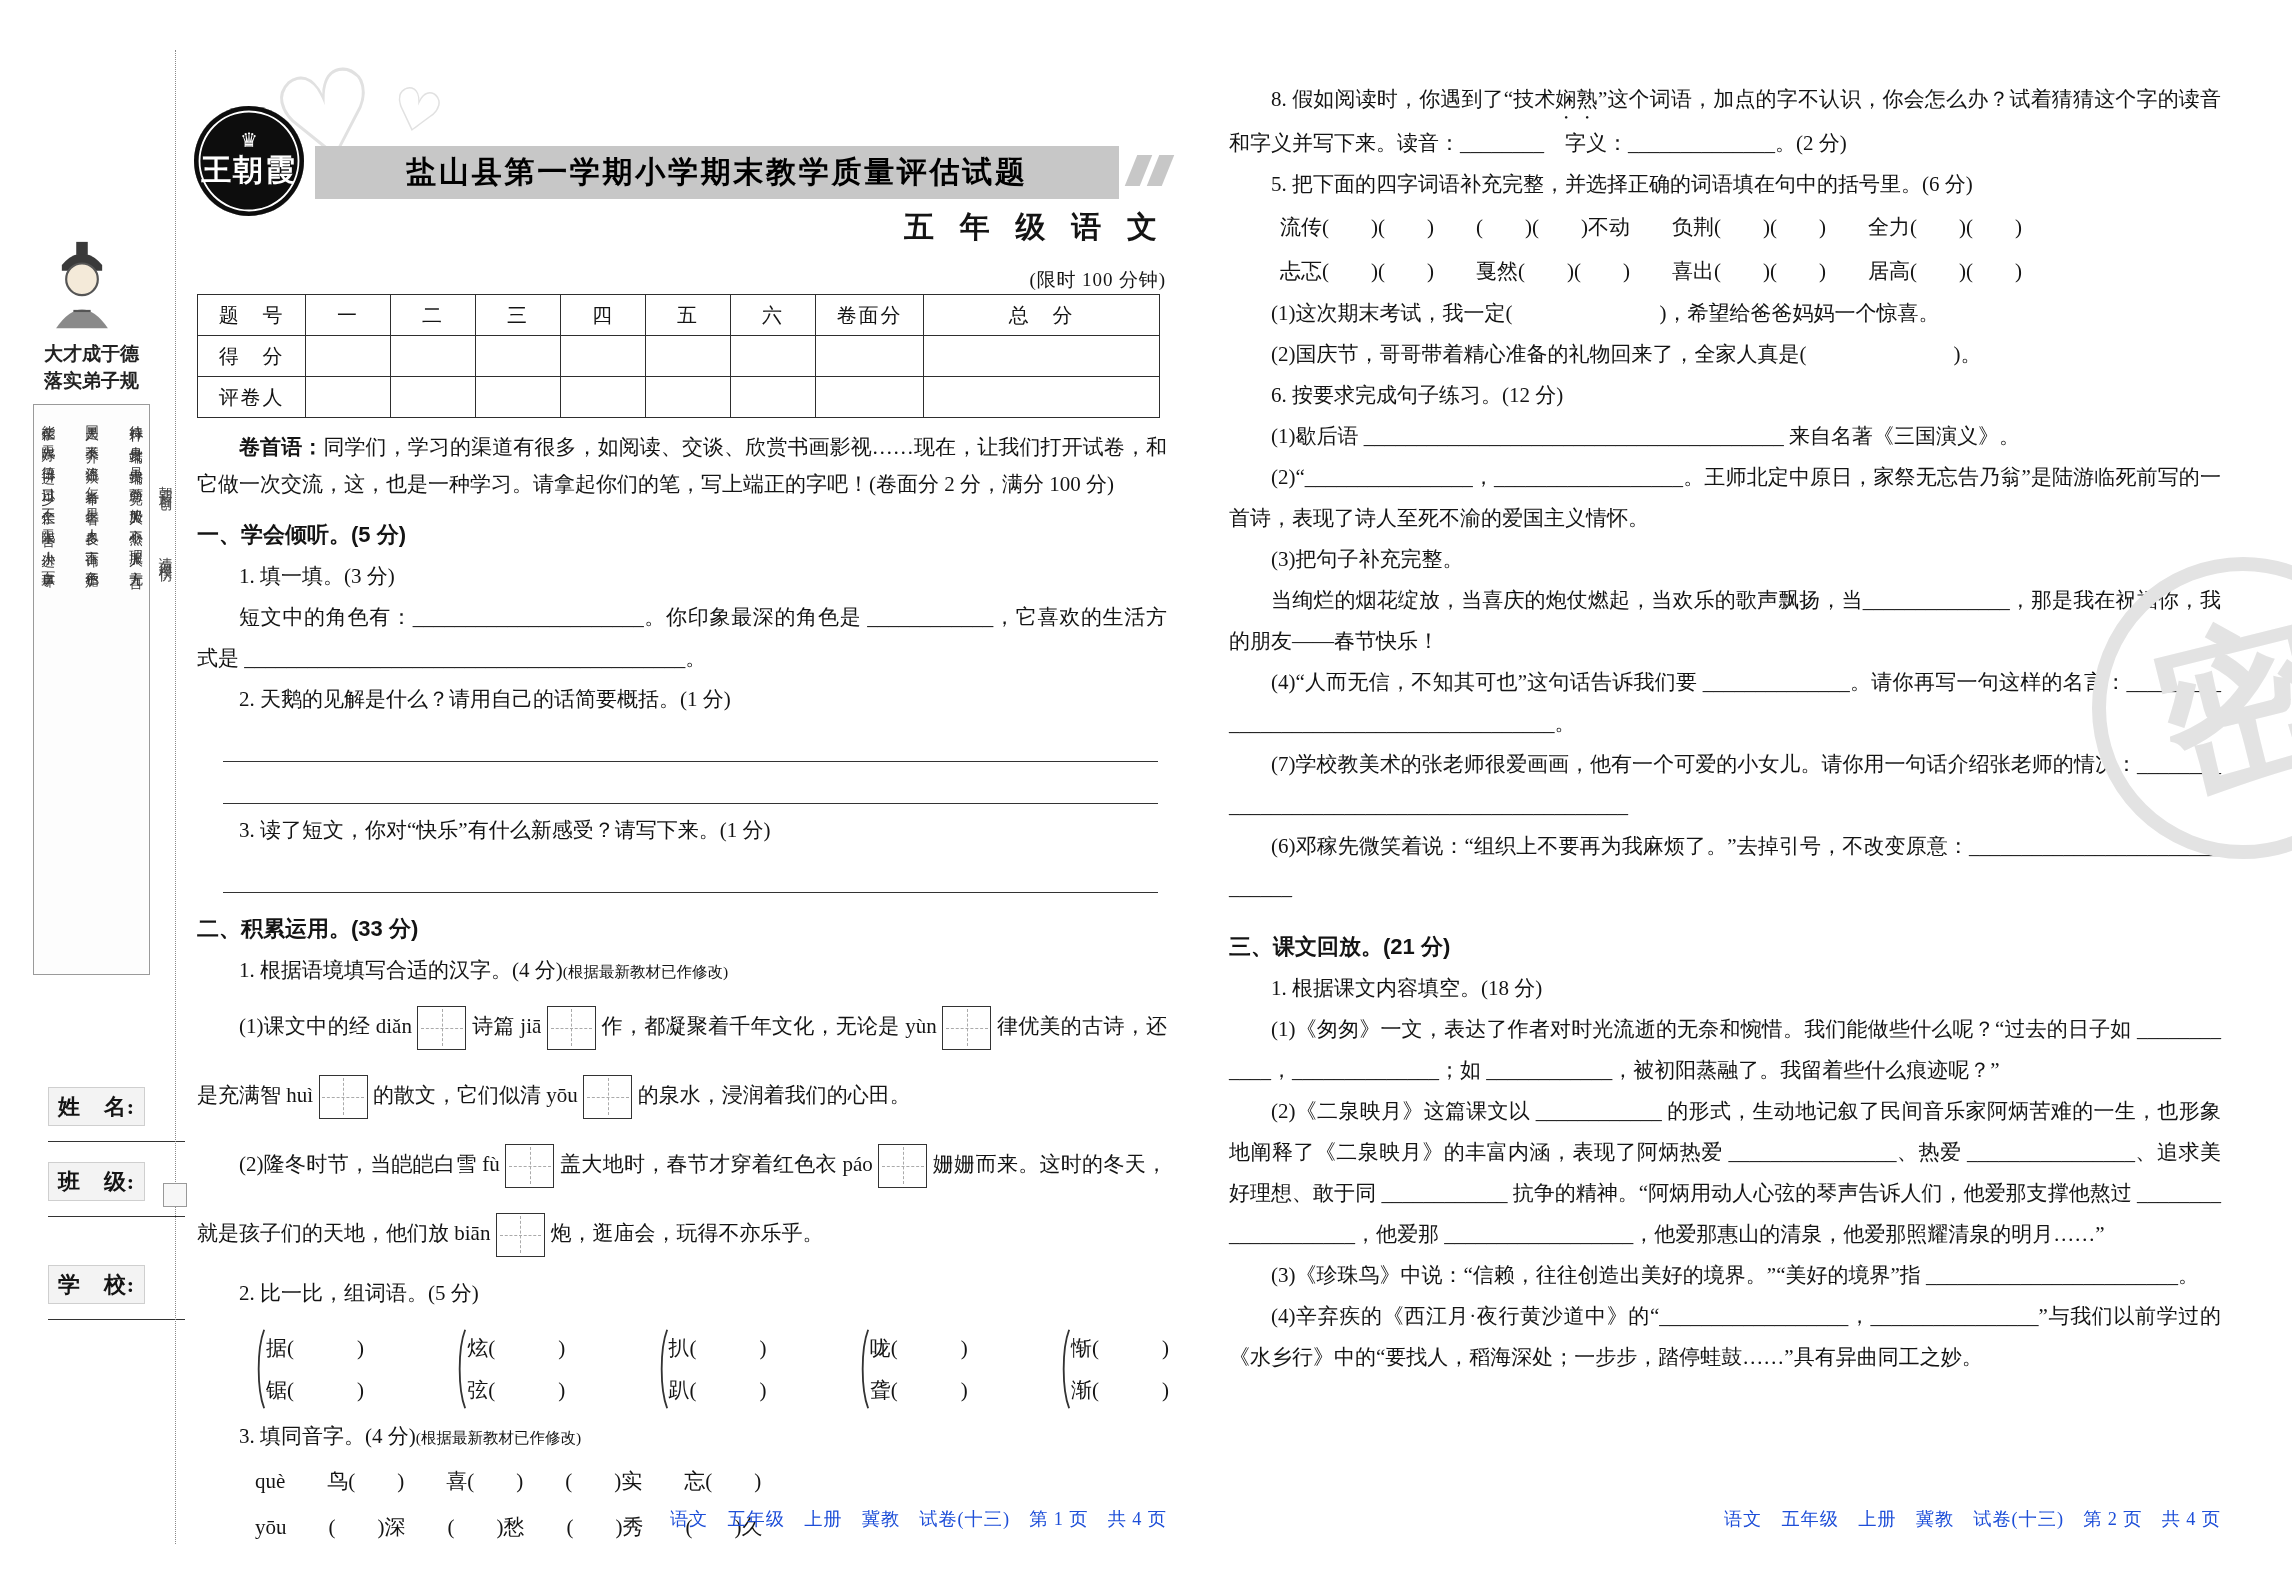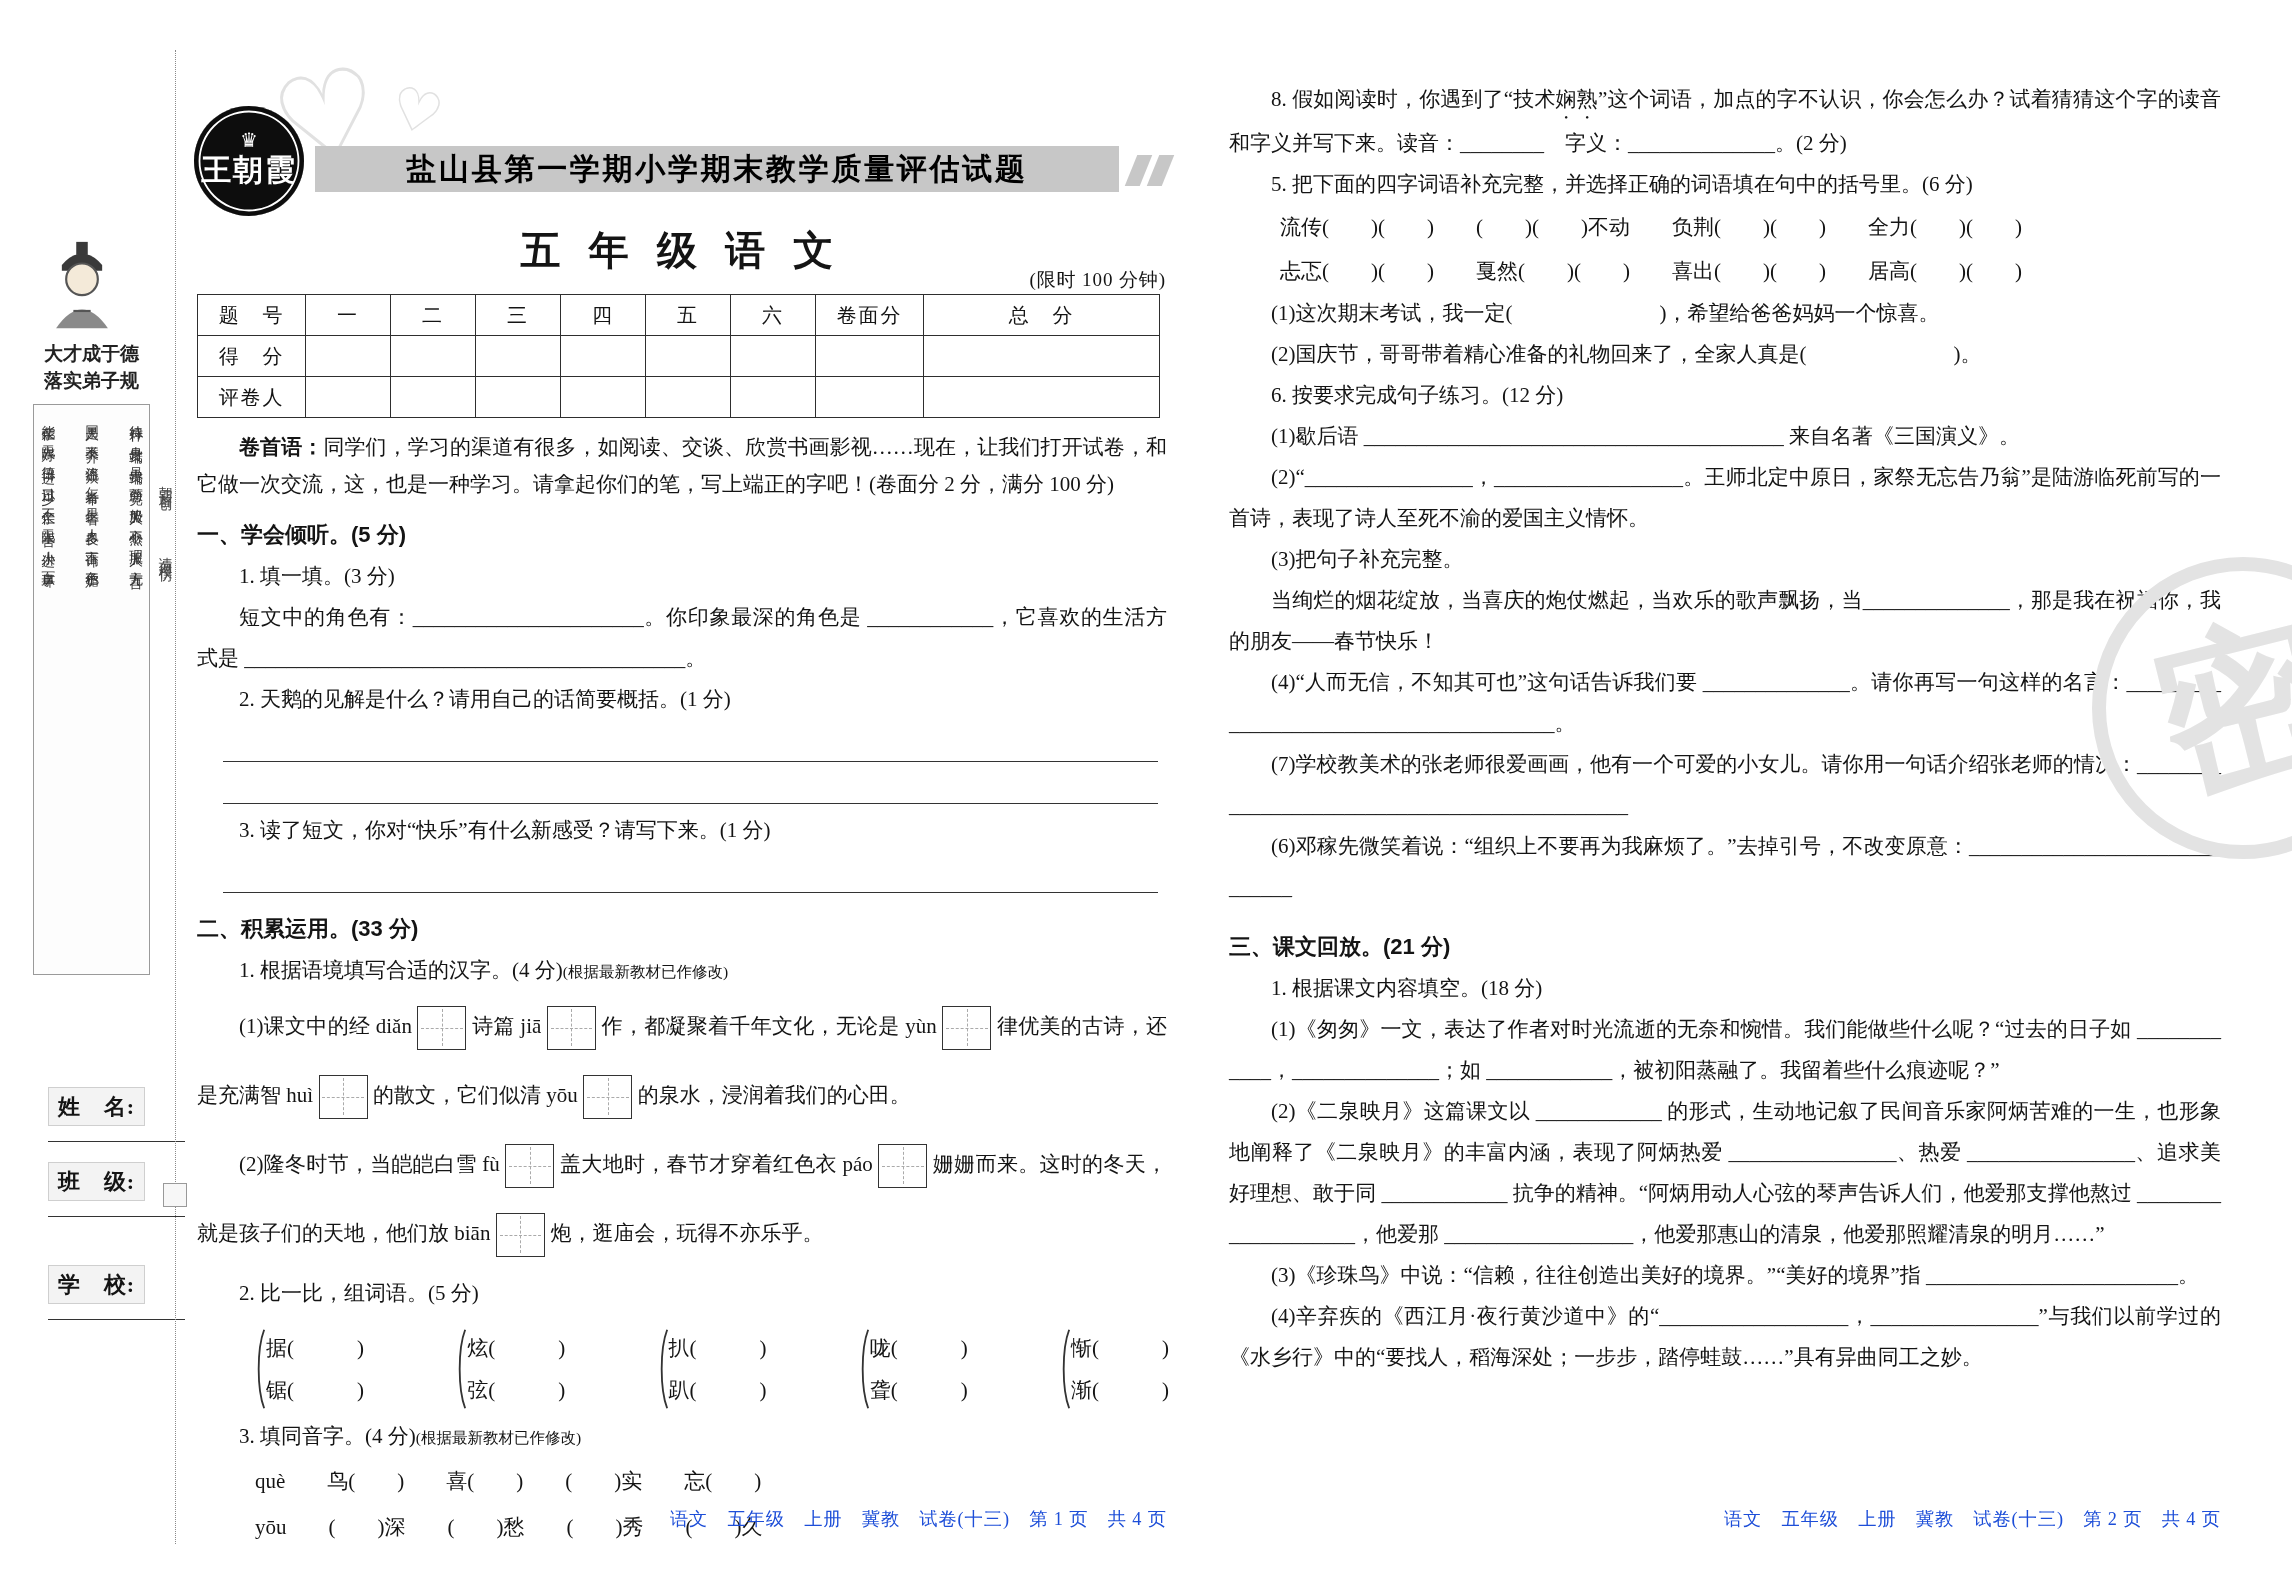--- a/index.html
+++ b/index.html
@@ -33,29 +33,29 @@
   
   .logo { position:absolute; left:194px; top:106px; width:110px; height:110px; border-radius:50%;
     background:#0d0d0d; box-shadow:inset 0 0 0 4.6px #0d0d0d, inset 0 0 0 6.4px #ffffff;
     display:flex; flex-direction:column; align-items:center; justify-content:center; z-index:3; }
   .logo-crown { color:#ffffff; font-size:20px; line-height:18.3px; }
   .logo-brand { color:#ffffff; font-size:30px; font-weight:bold; letter-spacing:1.8px;
     font-family:"Liberation Sans", sans-serif; }
   .deco-hearts { position:absolute; left:274px; top:48px; color:#e1e1e1; z-index:1; }
   .deco-hearts .h1 { font-size:119px; display:inline-block; transform:rotate(-12deg); }
   .deco-hearts .h2 { font-size:58px; display:inline-block; transform:rotate(14deg) translateY(-27.4px); }
-  .banner { position:absolute; left:315px; top:146px; width:804px; height:46px; background:#c7c7c7;
+  .banner { position:absolute; left:315px; top:146px; width:804px; height:53px; background:#c7c7c7;
     display:flex; align-items:center; justify-content:center; z-index:2; }
   .banner span { font-size:30px; font-weight:bold; letter-spacing:2.7px; color:#000;
     font-family:"Liberation Serif", serif; }
   .banner-chevrons { position:absolute; left:1131px; top:155px; display:flex; gap:7.3px; z-index:2; }
   .banner-chevrons .chev { width:14.6px; height:31px; background:#c7c7c7; transform:skewX(-22deg); }
 
-  .subtitle { position:absolute; left:197px; top:223px; width:969px; text-align:center;
-    font-size:40px; font-weight:bold; letter-spacing:9.1px; }
+  .subtitle { position:absolute; left:197px; top:207px; width:969px; text-align:right;
+    font-size:30px; font-weight:bold; letter-spacing:9.1px; }
   .timelimit { position:absolute; left:197px; top:267px; width:969px; text-align:right;
     font-size:19px; letter-spacing:0.9px; }
 
   
   .score-table { position:absolute; left:197px; top:294px; border-collapse:collapse; table-layout:fixed; }
   .score-table td { border:1.8px solid #2e2e2e; height:41px; text-align:center; font-size:20px; letter-spacing:1.8px; }
 
   
   .flow { position:absolute; }
   .left-flow  { left:197px; top:429px; width:970px; }

